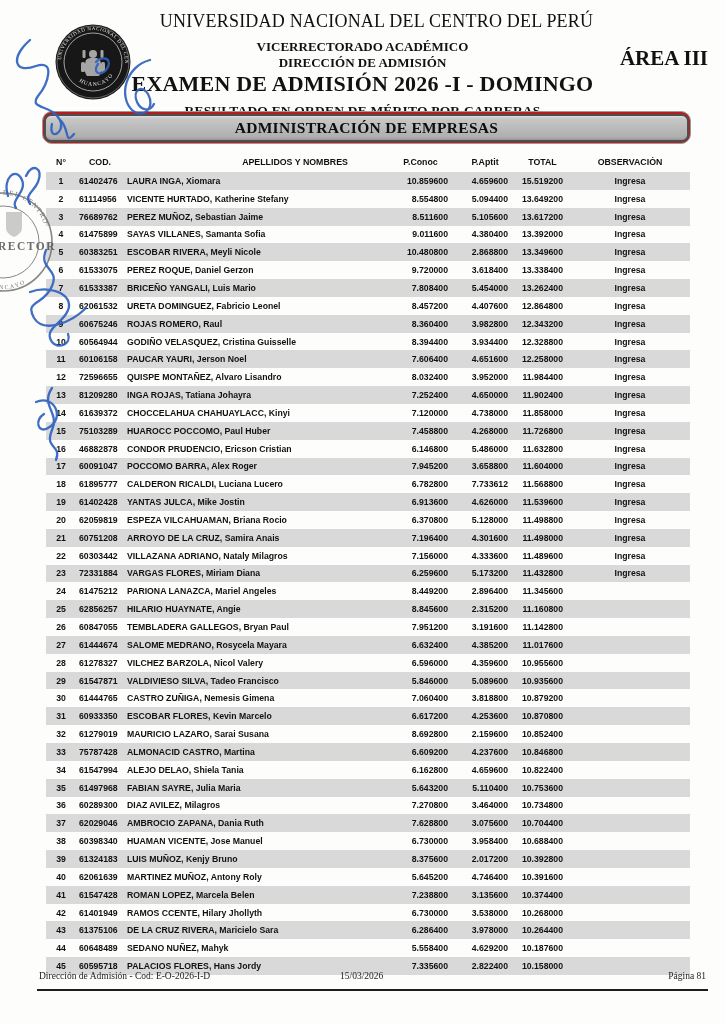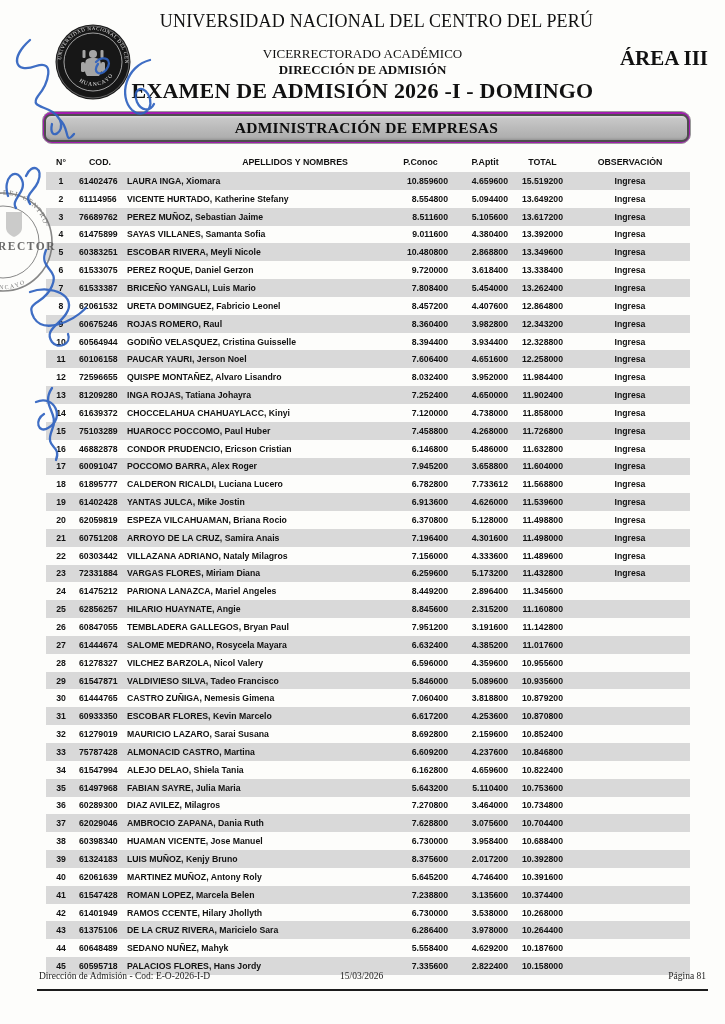--- a/index.html
+++ b/index.html
@@ -4,30 +4,30 @@
 <style>
   html,body{margin:0;padding:0;background:#e8e8e8;}
   .page{
     position:relative;width:725px;height:1024px;margin:0 auto;
     background:#fdfdfb;overflow:hidden;color:#111;
     font-family:"Liberation Serif",serif;
   }
   
   .hdr{position:absolute;left:0;right:0;top:11px;text-align:center;line-height:1.12;}
   .hdr-univ{font-size:18px;font-weight:400;letter-spacing:.2px;padding-left:28px;}
-  .hdr-vice{font-size:13px;font-weight:400;margin-top:16px;}
+  .hdr-vice{font-size:13px;font-weight:700;margin-top:9px;}
   .hdr-dir{font-size:13px;font-weight:700;margin-top:1px;}
   .hdr-exam{font-size:22px;font-weight:700;margin-top:2px;letter-spacing:.2px;}
   .hdr-sub{font-size:13.5px;font-weight:700;margin-top:6px;letter-spacing:.2px;}
   .area-label{position:absolute;right:17px;top:46px;font-size:21px;font-weight:700;}
   .logo-wrap{position:absolute;left:50px;top:16px;width:86px;height:92px;}
   
   .banner-outer{
     position:absolute;left:42px;right:34px;top:111px;height:31px;
-    border:1.5px solid #9a9a9a;border-radius:10px;background:#a21caf;
+    border:1.5px solid #9a9a9a;border-radius:10px;background:#b91c1c;
     display:flex;align-items:center;justify-content:center;
   }
   .banner{
     width:calc(100% - 6px);height:24px;border:2px solid #4e4e4e;border-radius:7px;
     background:linear-gradient(180deg,#cbcbcb 0%,#b9b9b9 55%,#ababab 100%);
     box-shadow:inset 0 1px 2px #e2e2e2, inset 0 -1px 2px #8f8f8f;
     display:flex;align-items:center;justify-content:center;
     font-size:15.5px;font-weight:700;letter-spacing:.3px;color:#0d0d0d;
   }
   

